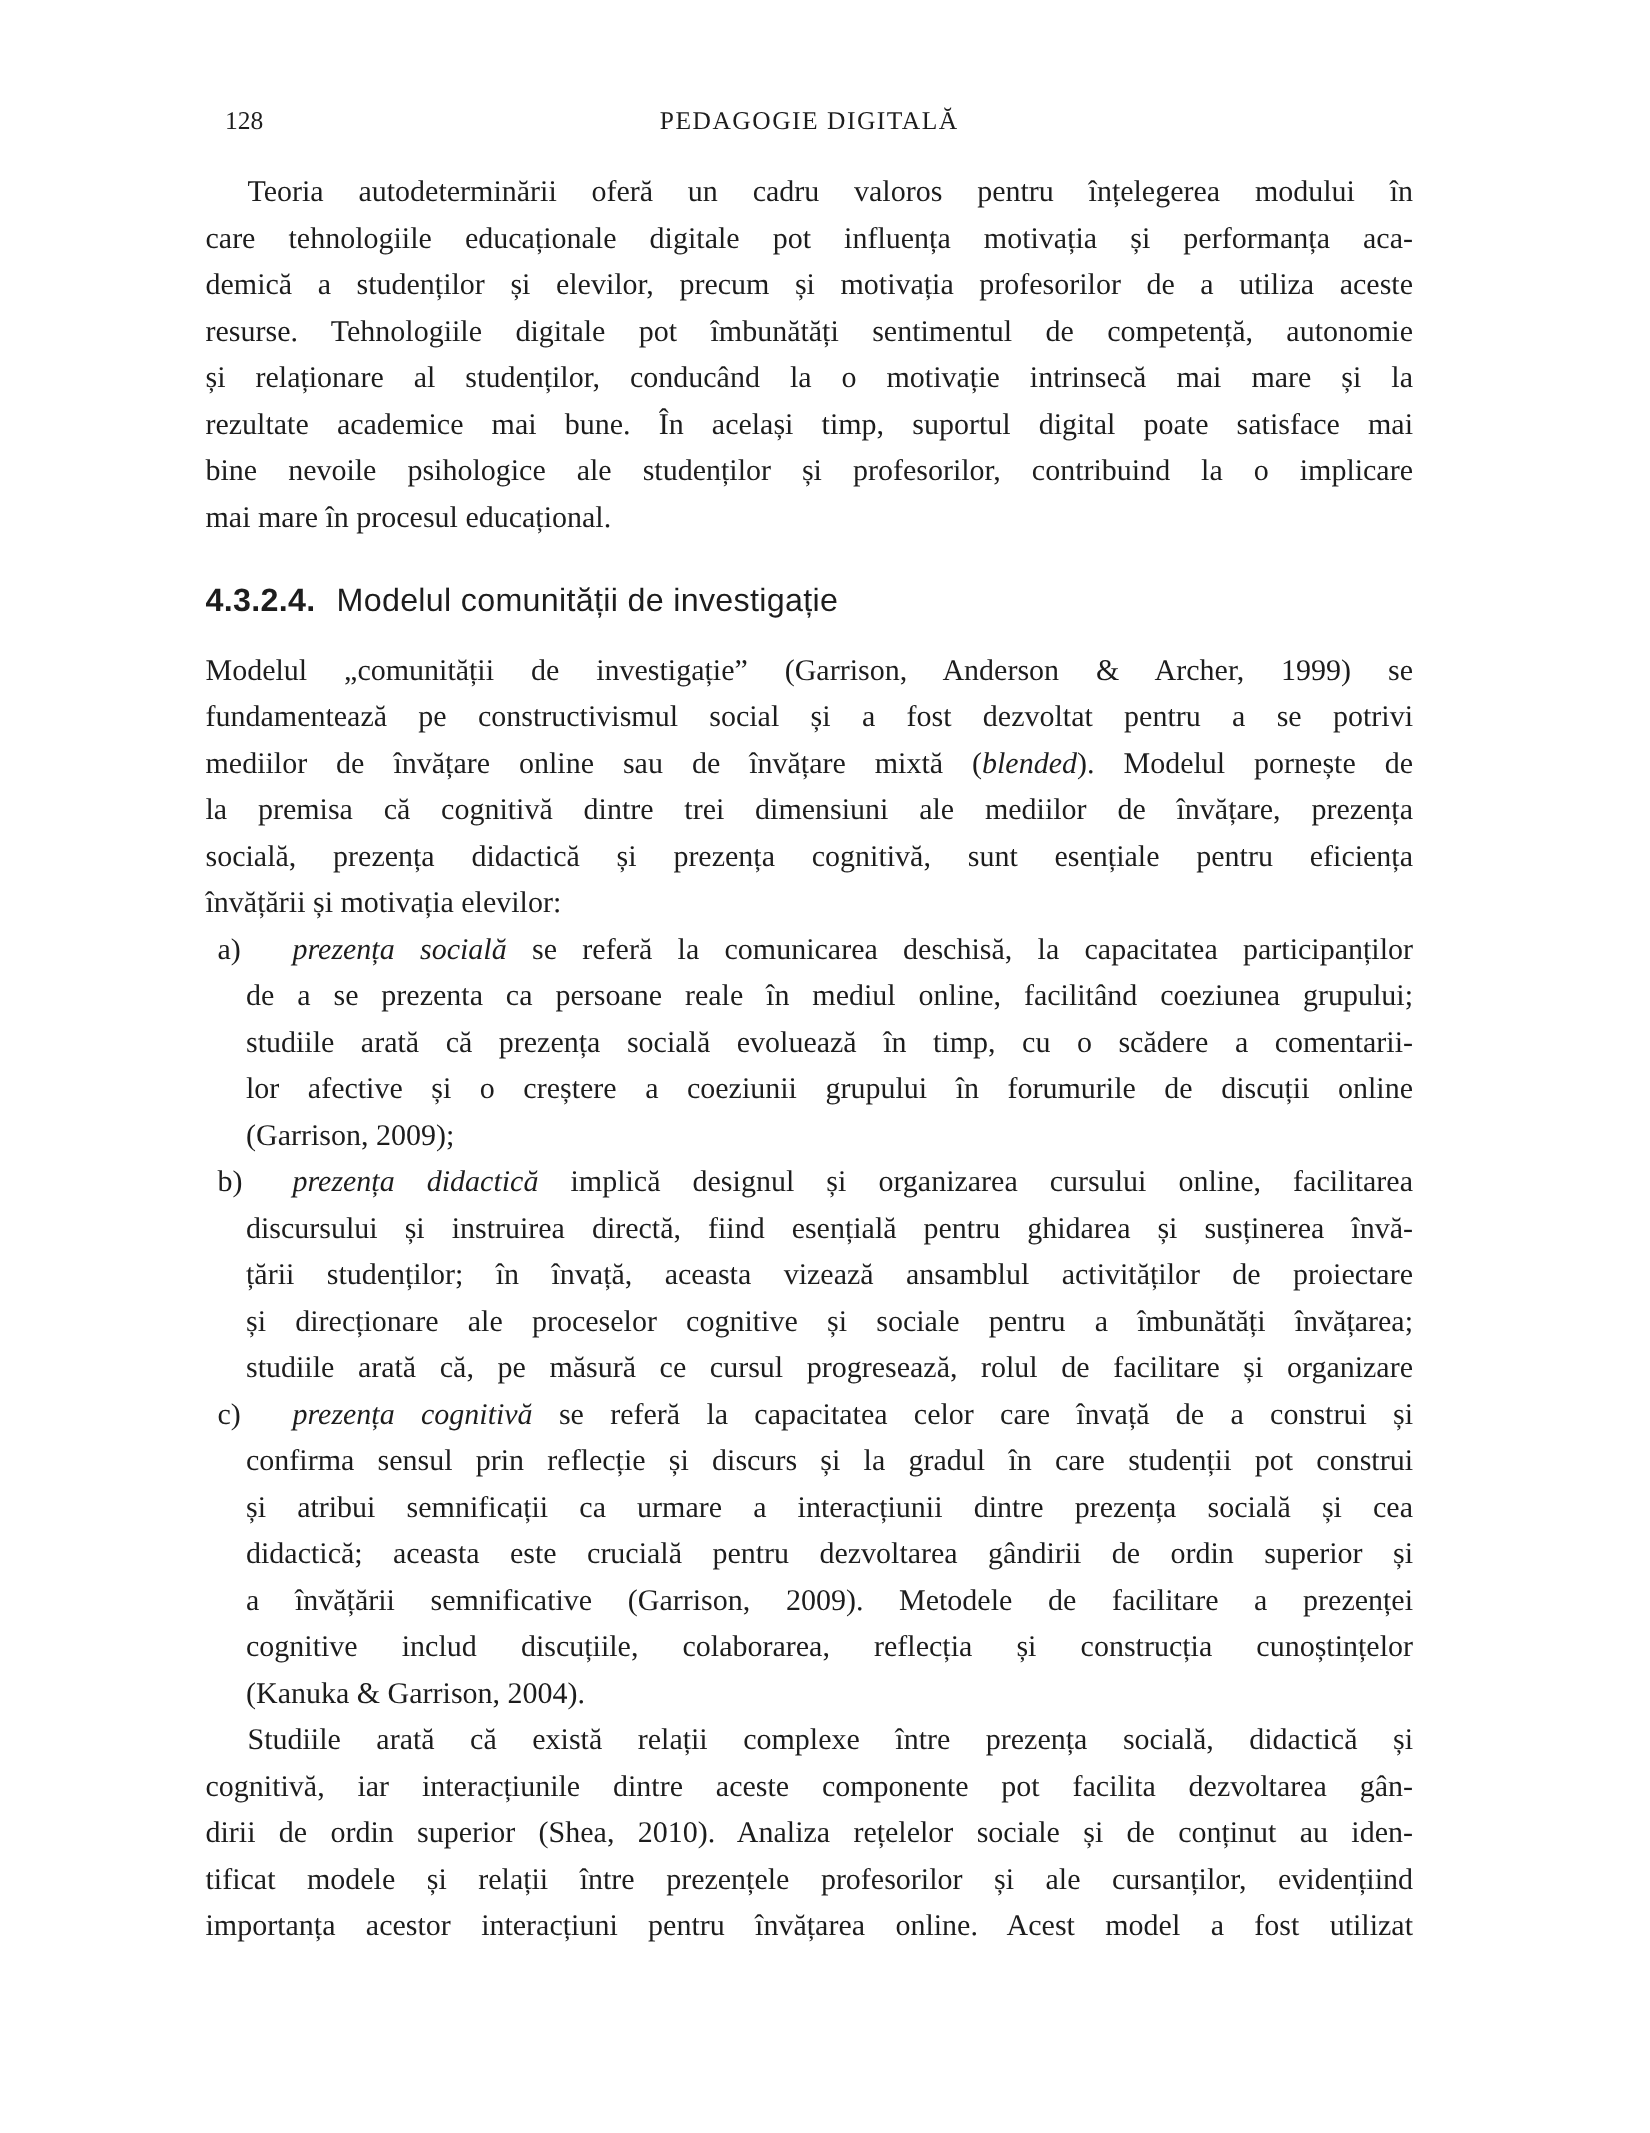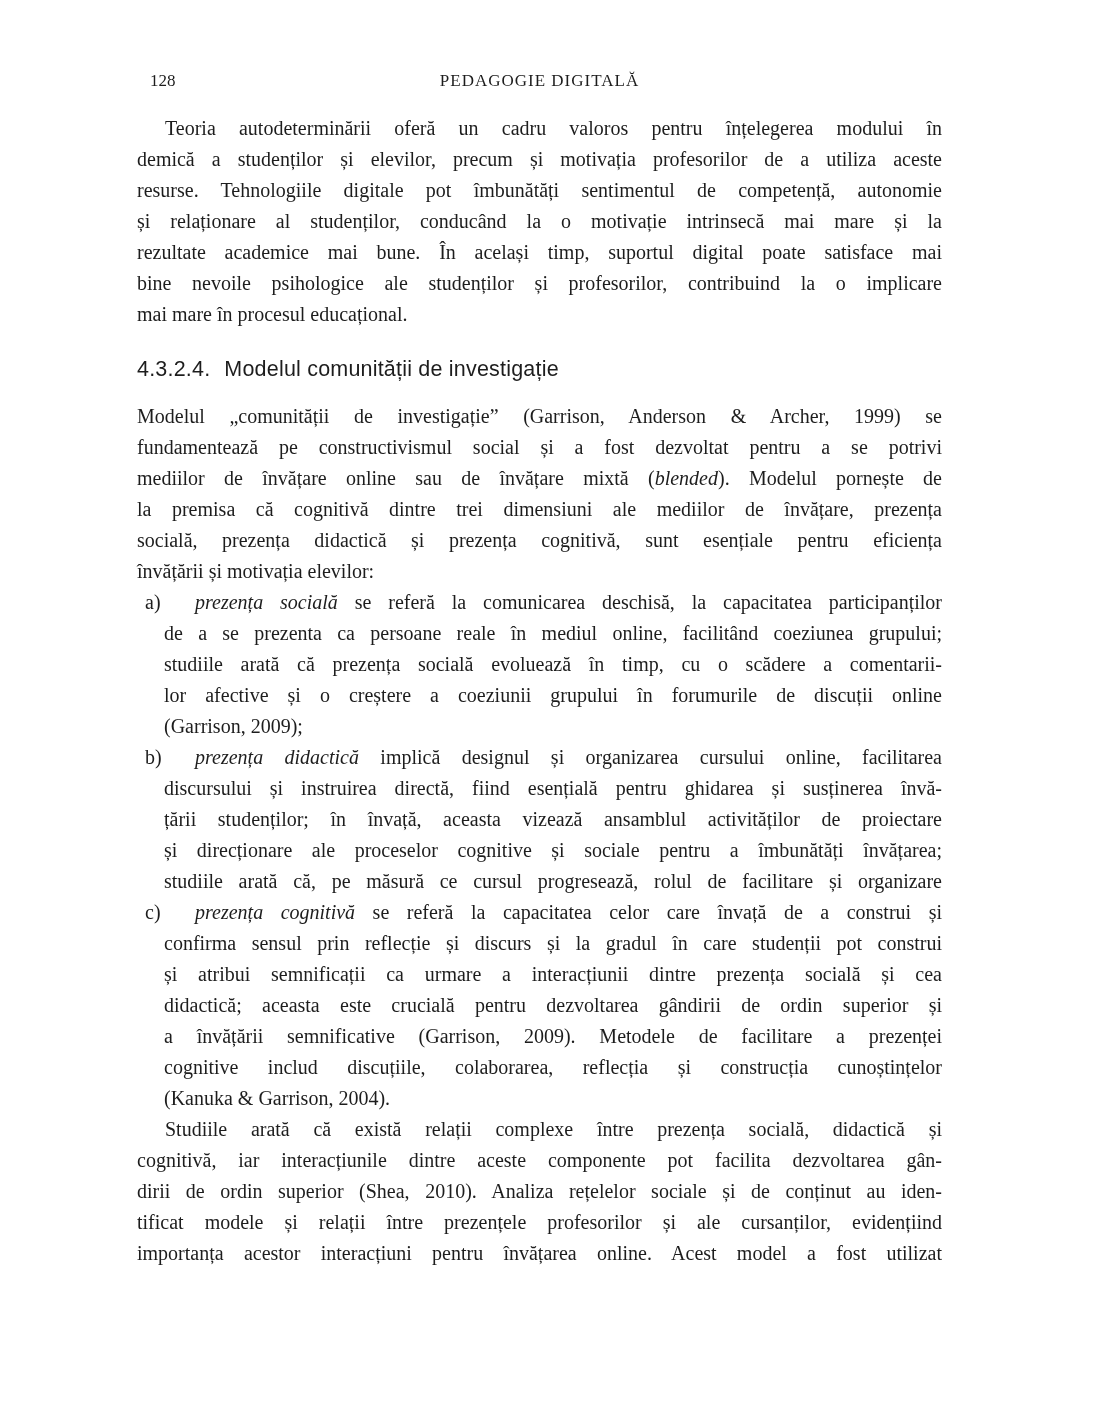--- a/index.html
+++ b/index.html
@@ -45,21 +45,21 @@
   }
   .line.last { text-align-last: left; }
   .para.indent > .line:first-of-type { text-indent: 28px; }
   .heading {
     font-family: "Liberation Sans", sans-serif;
     font-size: 21.5px;
     line-height: 31px;
     margin: 24px 0 16px 0;
     letter-spacing: 0.2px;
   }
-  .hnum { margin-right: 14px; }
+  .hnum { margin-right: 14px; font-weight: bold; }
   .list-item {
     position: relative;
     padding-left: 27px;
   }
   .list-item > .line:first-of-type { text-indent: 31px; }
   .marker {
     position: absolute;
     left: 8px;
     top: 0;
     width: 30px;
@@ -72,20 +72,21 @@
 <body>
 
 <div class="page">
   <header class="running-head">
     <span class="folio">128</span>
     <span class="running-title">PEDAGOGIE DIGITALĂ</span>
   </header>
   <main class="body" id="body">
       <div class="para indent">
         <div class="line">Teoria autodeterminării oferă un cadru valoros pentru înțelegerea modului în</div>
+        <div class="line">care tehnologiile educaționale digitale pot influența motivația și performanța aca-</div>
         <div class="line">demică a studenților și elevilor, precum și motivația profesorilor de a utiliza aceste</div>
         <div class="line">resurse. Tehnologiile digitale pot îmbunătăți sentimentul de competență, autonomie</div>
         <div class="line">și relaționare al studenților, conducând la o motivație intrinsecă mai mare și la</div>
         <div class="line">rezultate academice mai bune. În același timp, suportul digital poate satisface mai</div>
         <div class="line">bine nevoile psihologice ale studenților și profesorilor, contribuind la o implicare</div>
         <div class="line last">mai mare în procesul educațional.</div>
       </div>
       <div class="heading"><span class="hnum">4.3.2.4.</span><span>Modelul comunității de investigație</span></div>
       <div class="para">
         <div class="line">Modelul „comunității de investigație” (Garrison, Anderson &amp; Archer, 1999) se</div>

